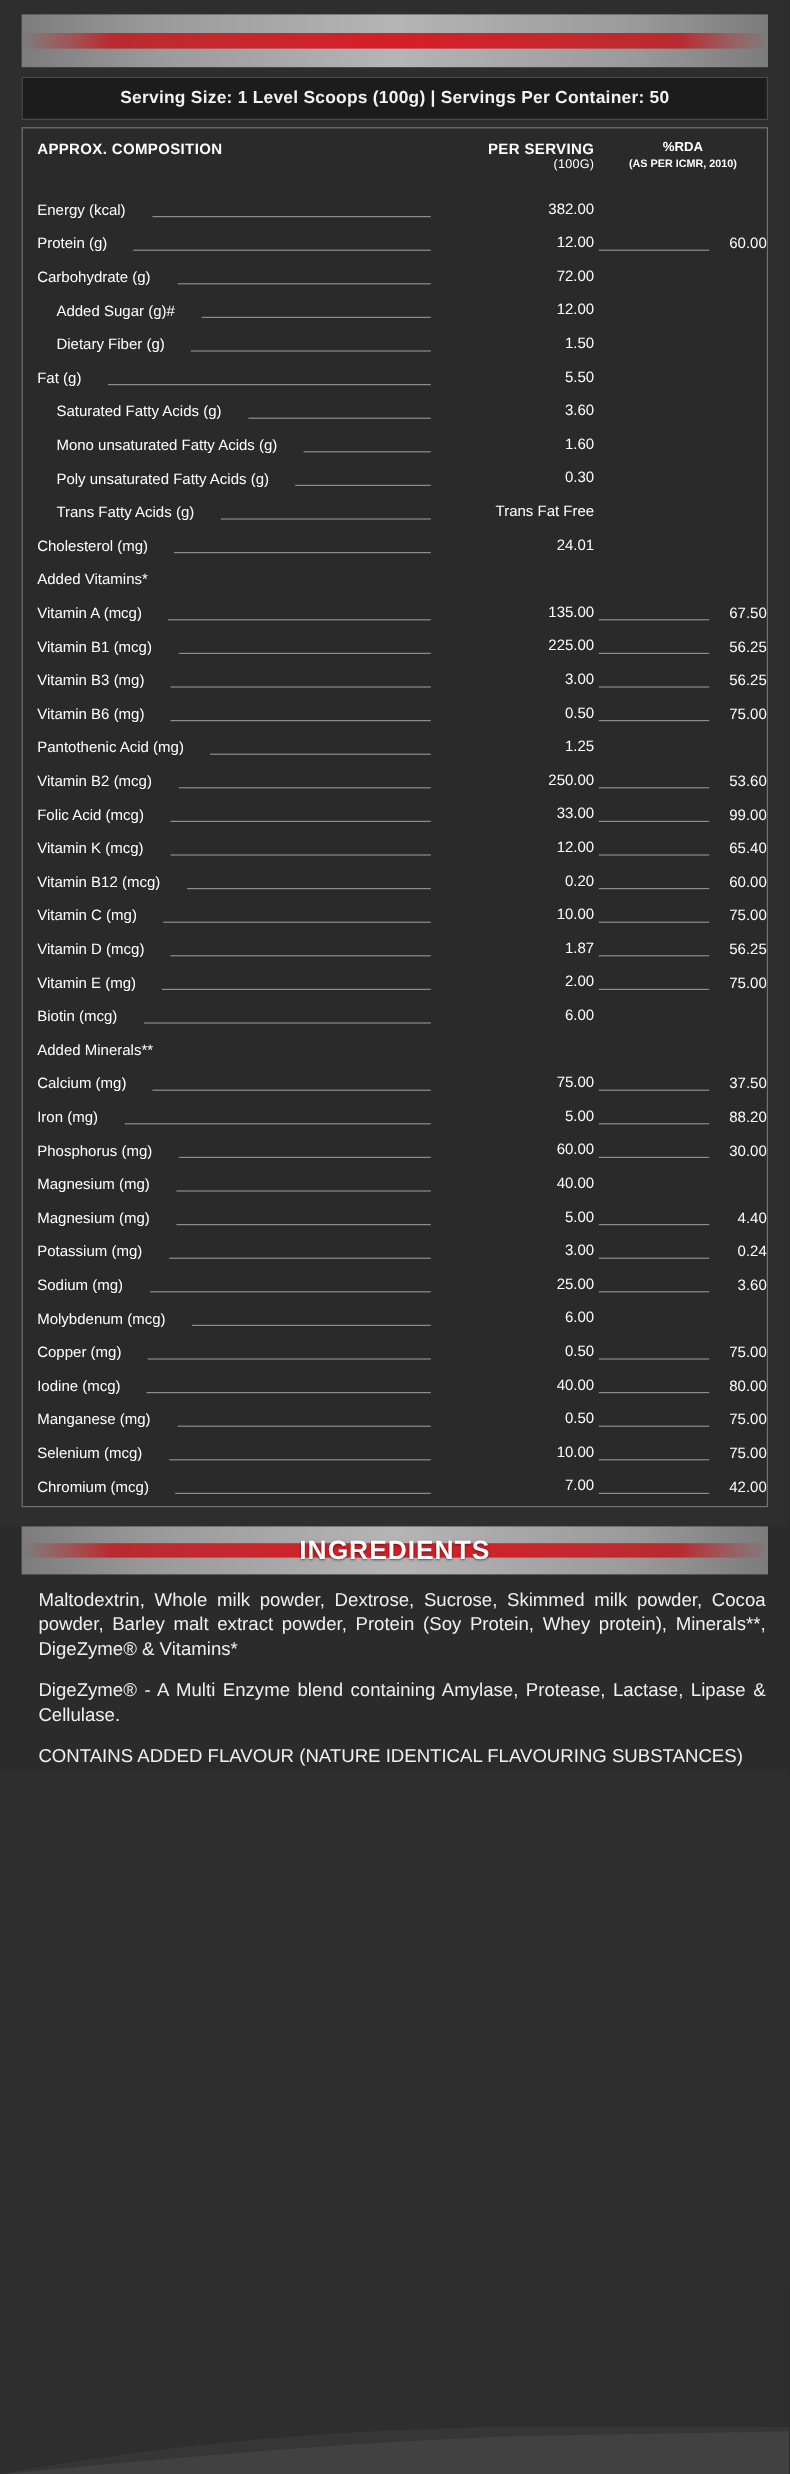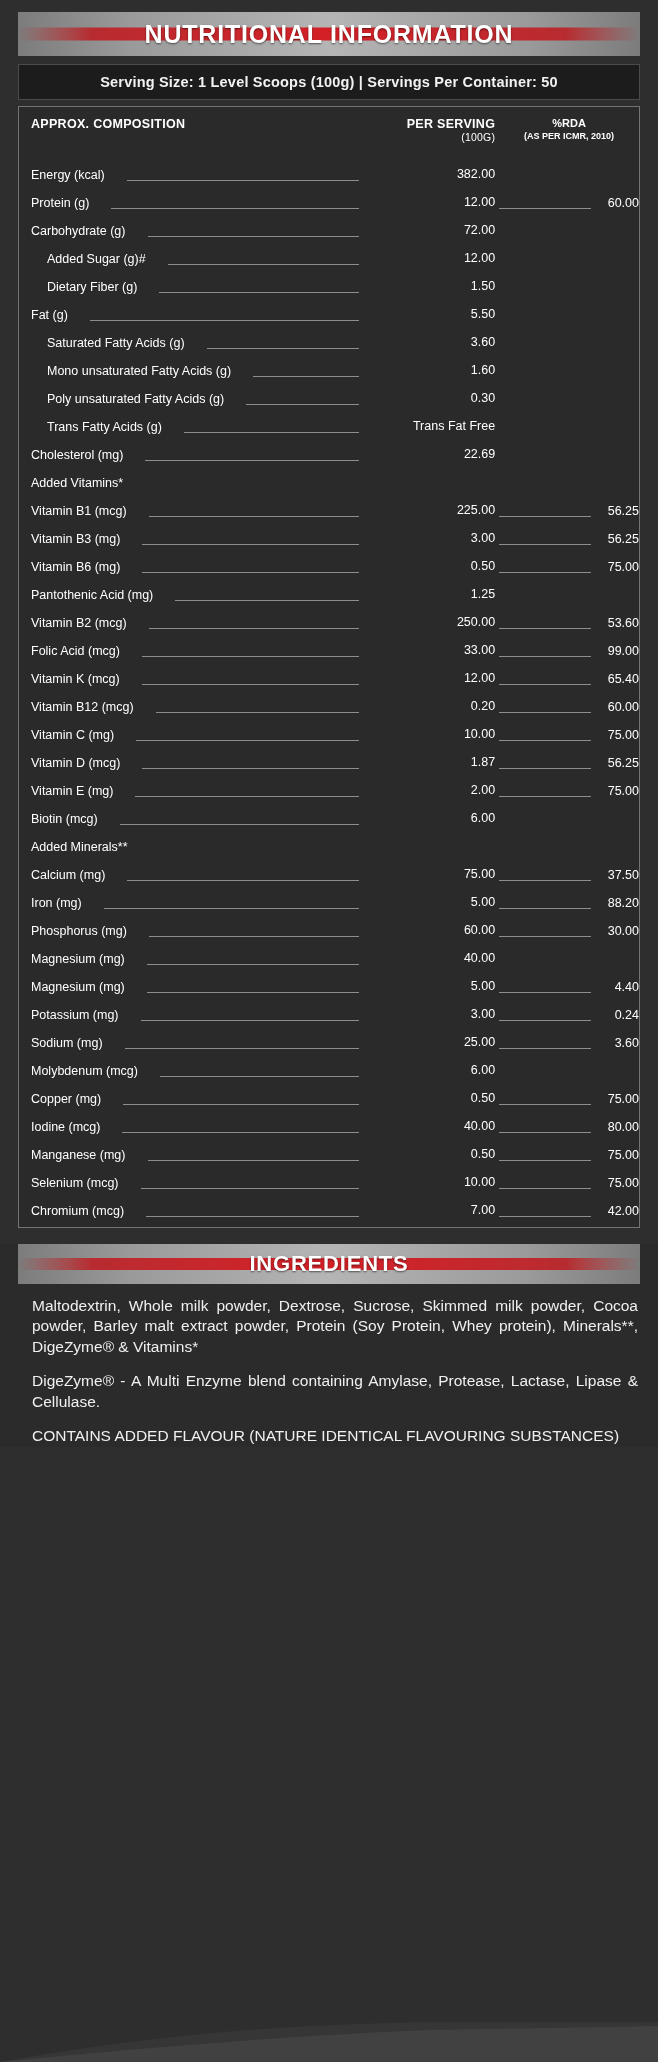--- a/index.html
+++ b/index.html
@@ -213,21 +213,20 @@
 </style>
 </head>
 <body>
 
 <div class="page">
 
   <section class="panel">
 
     <div class="banner">
       <div class="banner-red"></div>
-      <div class="banner-text">NUTRITIONAL INFORMATION</div>
     </div>
 
     <div class="serving">
       <span>Serving Size: 1 Level Scoops (100g) | Servings Per Container: 50</span>
     </div>
 
     <div class="table-wrap">
       <table class="nutri">
         <thead>
           <tr>
@@ -352,31 +351,46 @@
               <td class="col-val"><span class="val">Trans Fat Free</span></td>
               <td class="col-rda"></td>
             </tr>
             <tr>
               <td class="col-name">
                 <div class="rowline">
                   <span class="label">Cholesterol (mg)</span>
                   <span class="dots"></span>
                 </div>
               </td>
-              <td class="col-val"><span class="val">22.69</span></td>
+              <td class="col-val"><span class="val">24.01</span></td>
               <td class="col-rda"></td>
             </tr>
             <tr>
               <td class="col-name section-head">
                 <div class="rowline">
                   <span class="label">Added Vitamins*</span>
                 </div>
               </td>
               <td class="col-val"><span class="val"></span></td>
               <td class="col-rda"></td>
+            </tr>
+            <tr>
+              <td class="col-name">
+                <div class="rowline">
+                  <span class="label">Vitamin A (mcg)</span>
+                  <span class="dots"></span>
+                </div>
+              </td>
+              <td class="col-val"><span class="val">135.00</span></td>
+              <td class="col-rda">
+                <div class="rdaline">
+                  <span class="dots"></span>
+                  <span class="val">67.50</span>
+                </div>
+              </td>
             </tr>
             <tr>
               <td class="col-name">
                 <div class="rowline">
                   <span class="label">Vitamin B1 (mcg)</span>
                   <span class="dots"></span>
                 </div>
               </td>
               <td class="col-val"><span class="val">225.00</span></td>
               <td class="col-rda">

